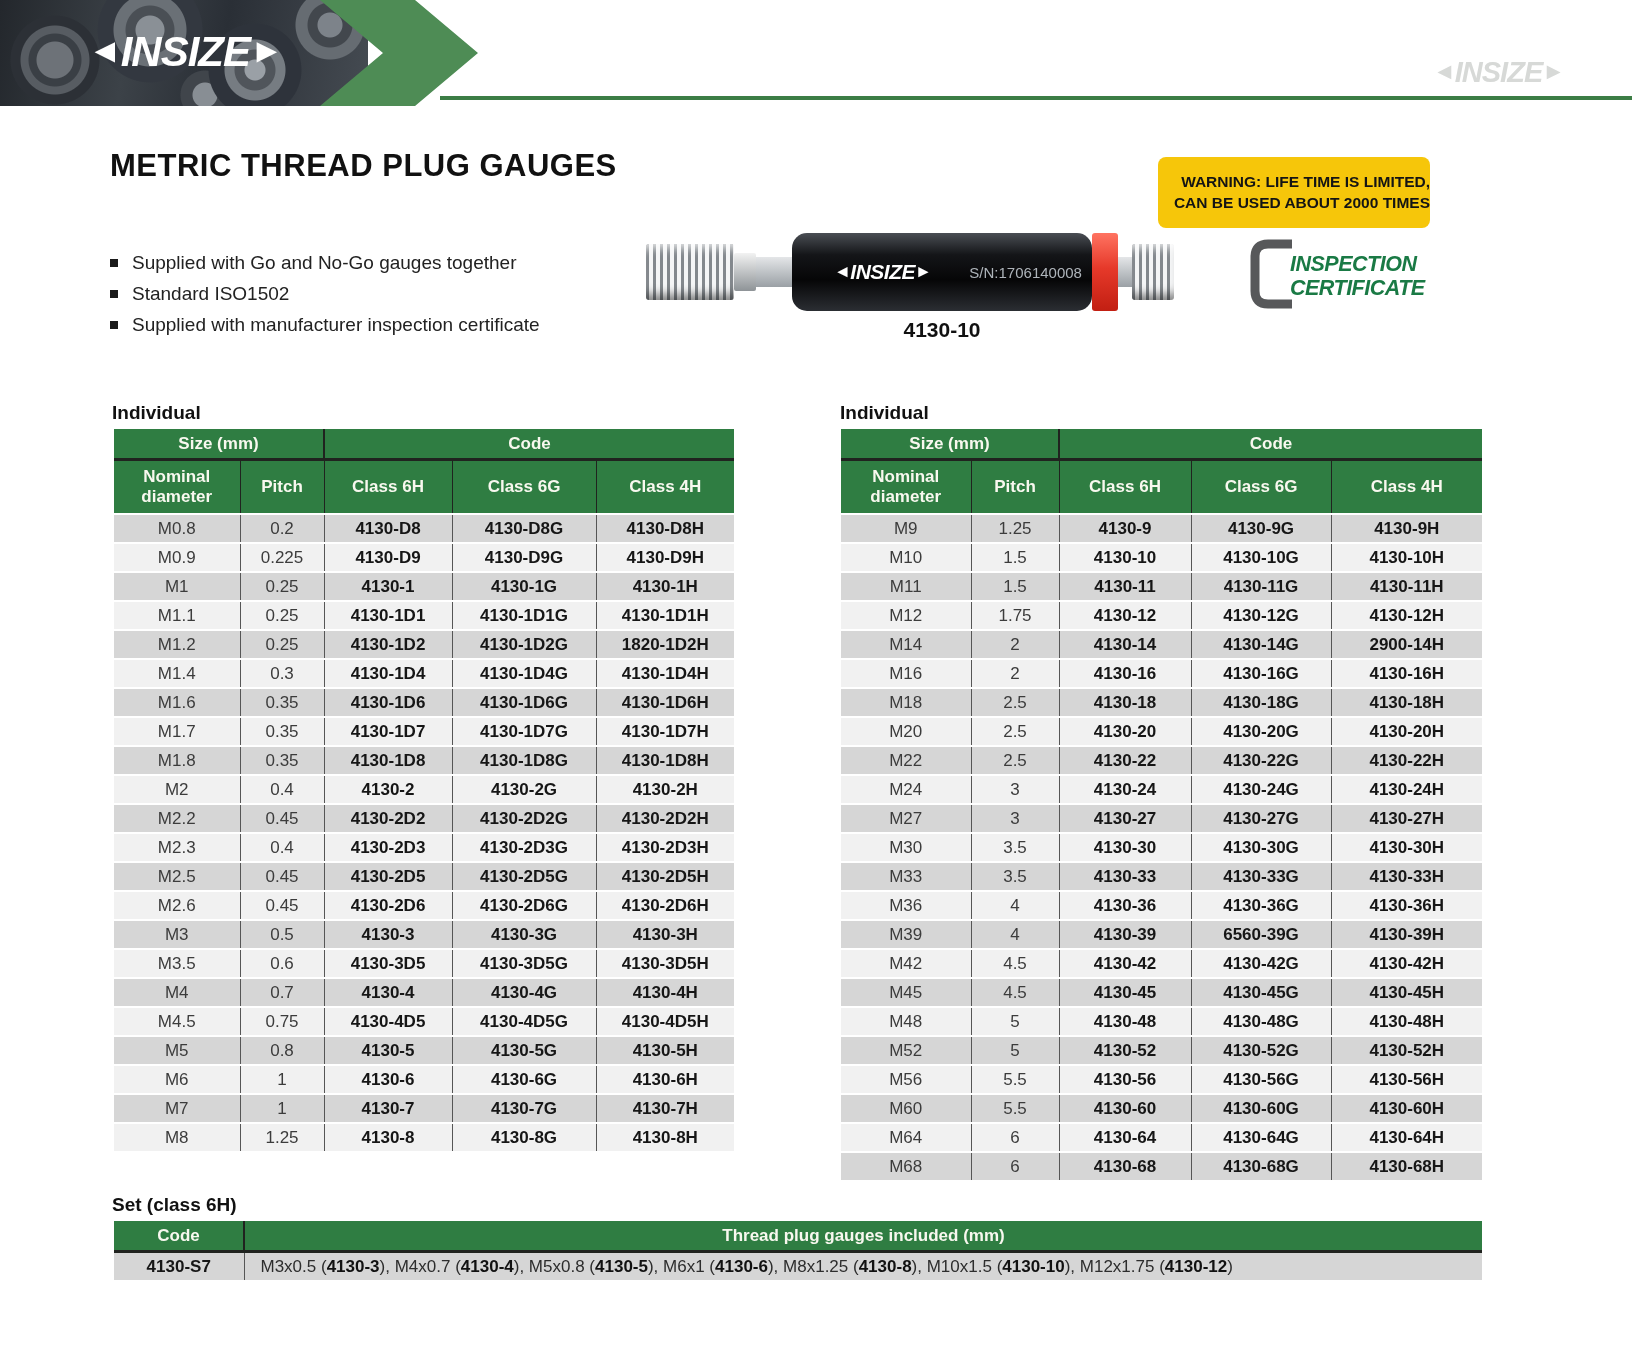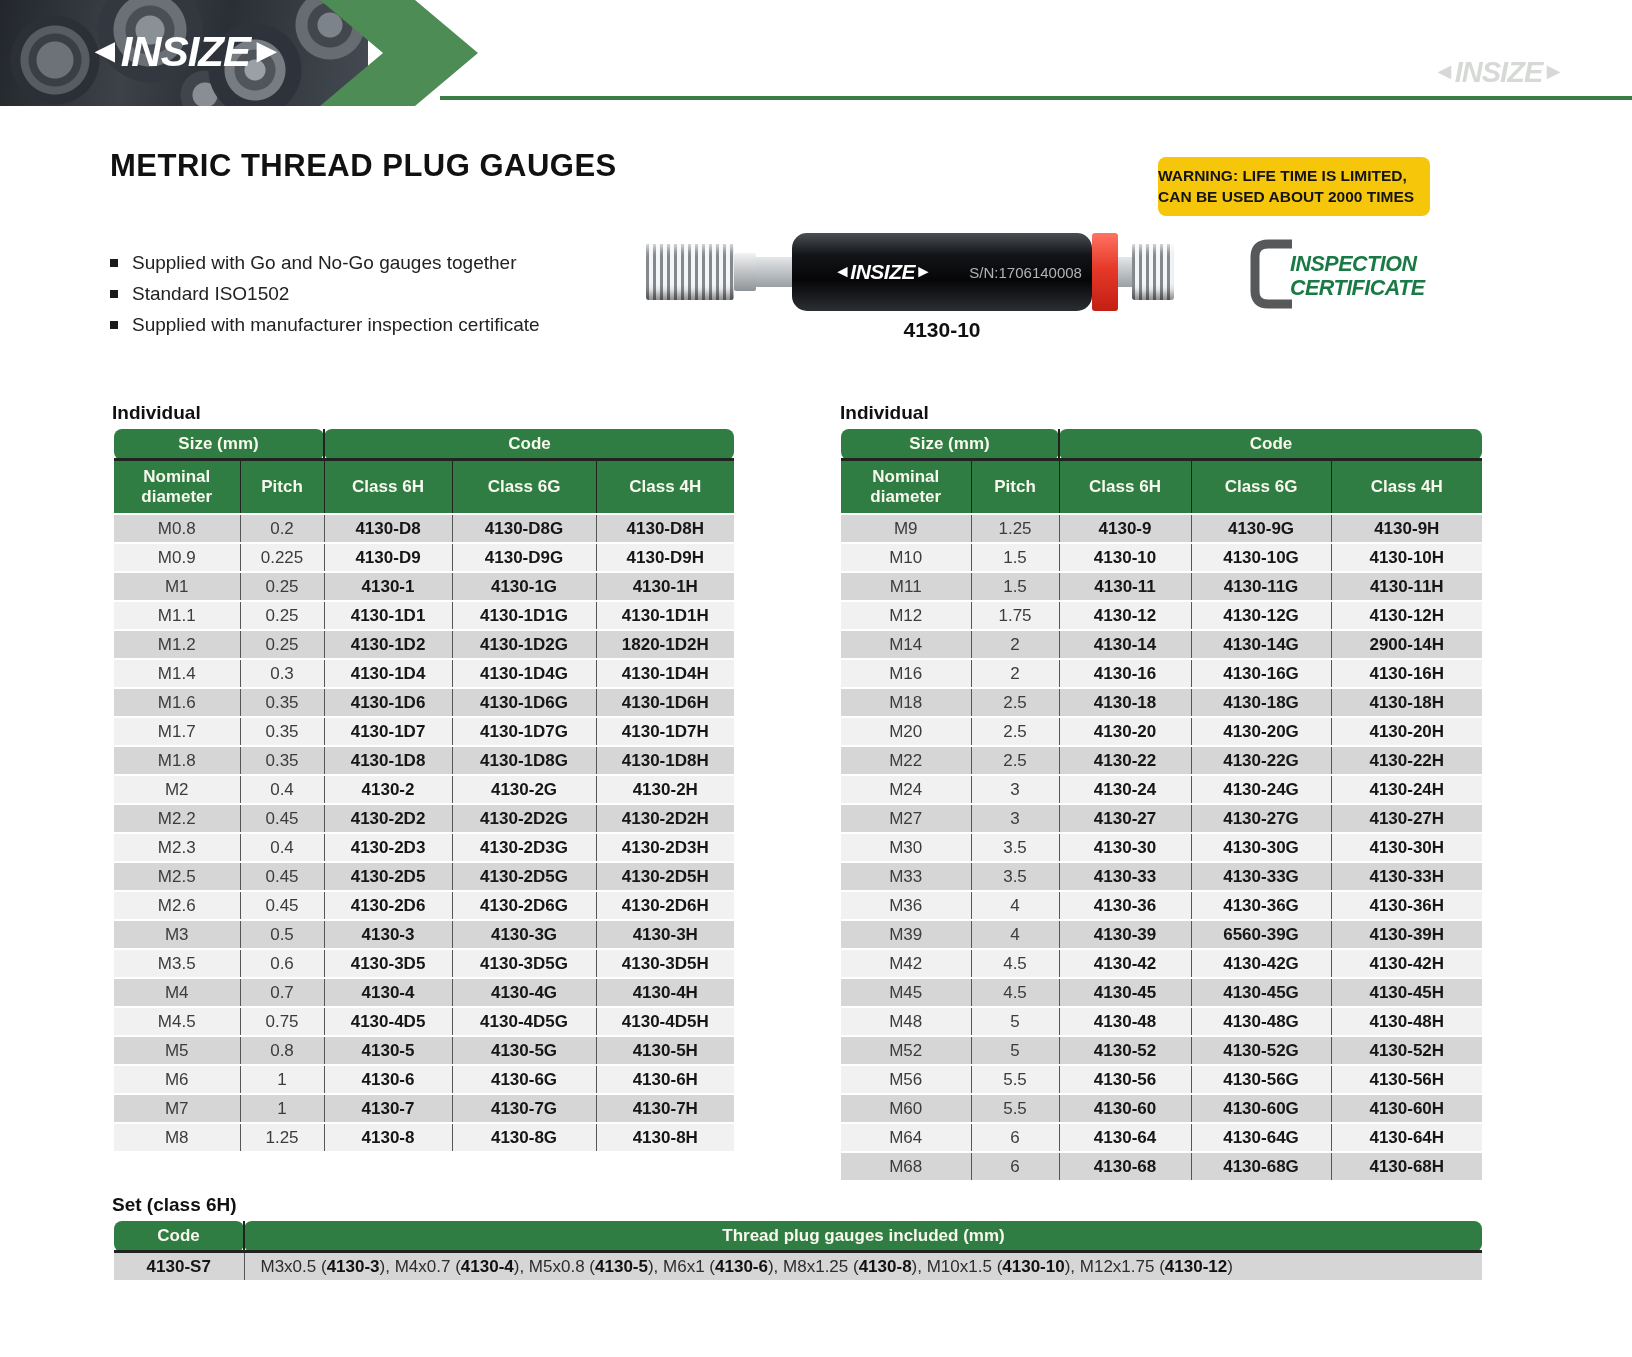--- a/index.html
+++ b/index.html
@@ -22,22 +22,22 @@
     clip-path:polygon(320px 0,415px 0,478px 53px,415px 106px,320px 106px,383px 53px);
     background:#4e8c55;}
   .banner-rule{position:absolute;left:440px;top:96px;width:1192px;height:4px;background:#3c7d45;}
   .banner-watermark{position:absolute;right:68px;top:56px;color:#d7d9d7;font-weight:bold;
     font-style:italic;font-size:29px;letter-spacing:-1px;white-space:nowrap;}
   .banner-watermark .arr{font-style:normal;font-size:23px;vertical-align:3px;}
 
   
   .page-title{position:absolute;left:110px;top:148px;font-size:31px;font-weight:bold;color:#111;
     letter-spacing:0.5px;}
-  .warning-badge{position:absolute;left:1158px;top:157px;width:272px;height:59px;background:#f6c60a;
-    border-radius:8px;display:flex;flex-direction:column;align-items:flex-start;justify-content:center;
+  .warning-badge{position:absolute;left:1158px;top:157px;width:272px;height:71px;background:#f6c60a;
+    border-radius:8px;display:flex;flex-direction:column;align-items:flex-end;justify-content:center;
     font-size:15.5px;font-weight:bold;color:#141414;line-height:1.3;text-align:center;}
   .features{position:absolute;left:110px;top:252px;list-style:none;margin:0;padding:0;}
   .features li{position:relative;font-size:19px;color:#222;margin:0 0 9px 0;padding-left:22px;}
   .features li::before{content:"";position:absolute;left:0;top:7px;width:8px;height:8px;background:#1a1a1a;}
 
   
   .product{position:absolute;left:640px;top:226px;width:540px;height:118px;}
   .thread{position:absolute;top:18px;height:56px;border-radius:3px;
     background:repeating-linear-gradient(90deg,#83888d 0 3px,#f4f5f6 3px 7px);
     box-shadow:inset 0 10px 10px -6px rgba(255,255,255,.8), inset 0 -12px 10px -6px rgba(0,0,0,.45);}
@@ -68,21 +68,21 @@
   .lbl-left{left:112px;top:402px;}
   .lbl-right{left:840px;top:402px;}
   .lbl-set{left:112px;top:1194px;}
 
   table.gauge{position:absolute;border-collapse:collapse;table-layout:fixed;}
   .tbl-left{left:114px;top:429px;width:620px;}
   .tbl-right{left:841px;top:429px;width:641px;}
   .tbl-set{left:114px;top:1221px;width:1368px;}
 
   table.gauge th{background:#2f7d42;color:#f8f8ef;font-weight:bold;font-size:17px;padding:0;}
-  tr.group-row th{height:29px;border-radius:8px;}
+  tr.group-row th{height:29px;}
   tr.group-row th + th{border-left:2px solid #20231f;}
   tr.group-row th{border-bottom:3px solid #20231f;}
   tr.col-row th{height:52px;line-height:1.15;border-bottom:2px solid #fff;}
   tr.col-row th + th{border-left:1px solid #20231f;}
 
   table.gauge td{height:27px;border-bottom:2px solid #fff;text-align:center;font-size:17px;padding:0;}
   table.gauge td + td{border-left:1px solid #565656;}
   tr.odd td{background:#d6d6d6;}
   tr.even td{background:#f1f1f1;}
   td.size-cell{color:#3c3c3c;font-weight:normal;}

